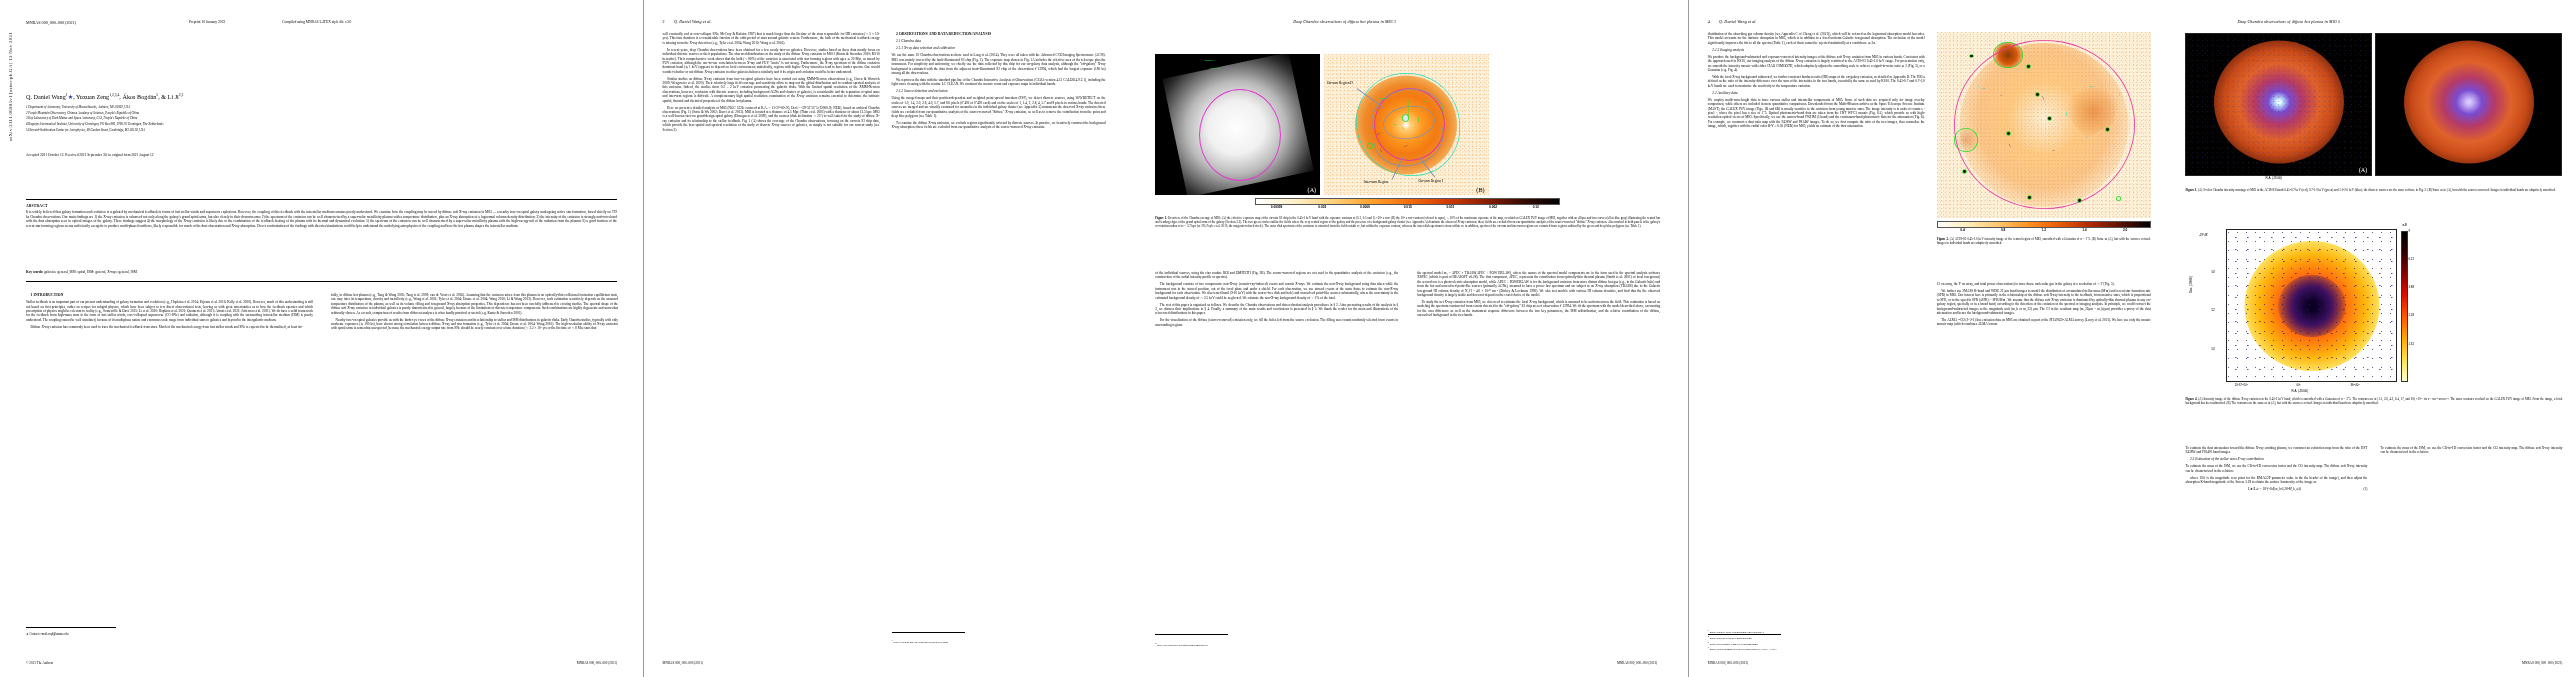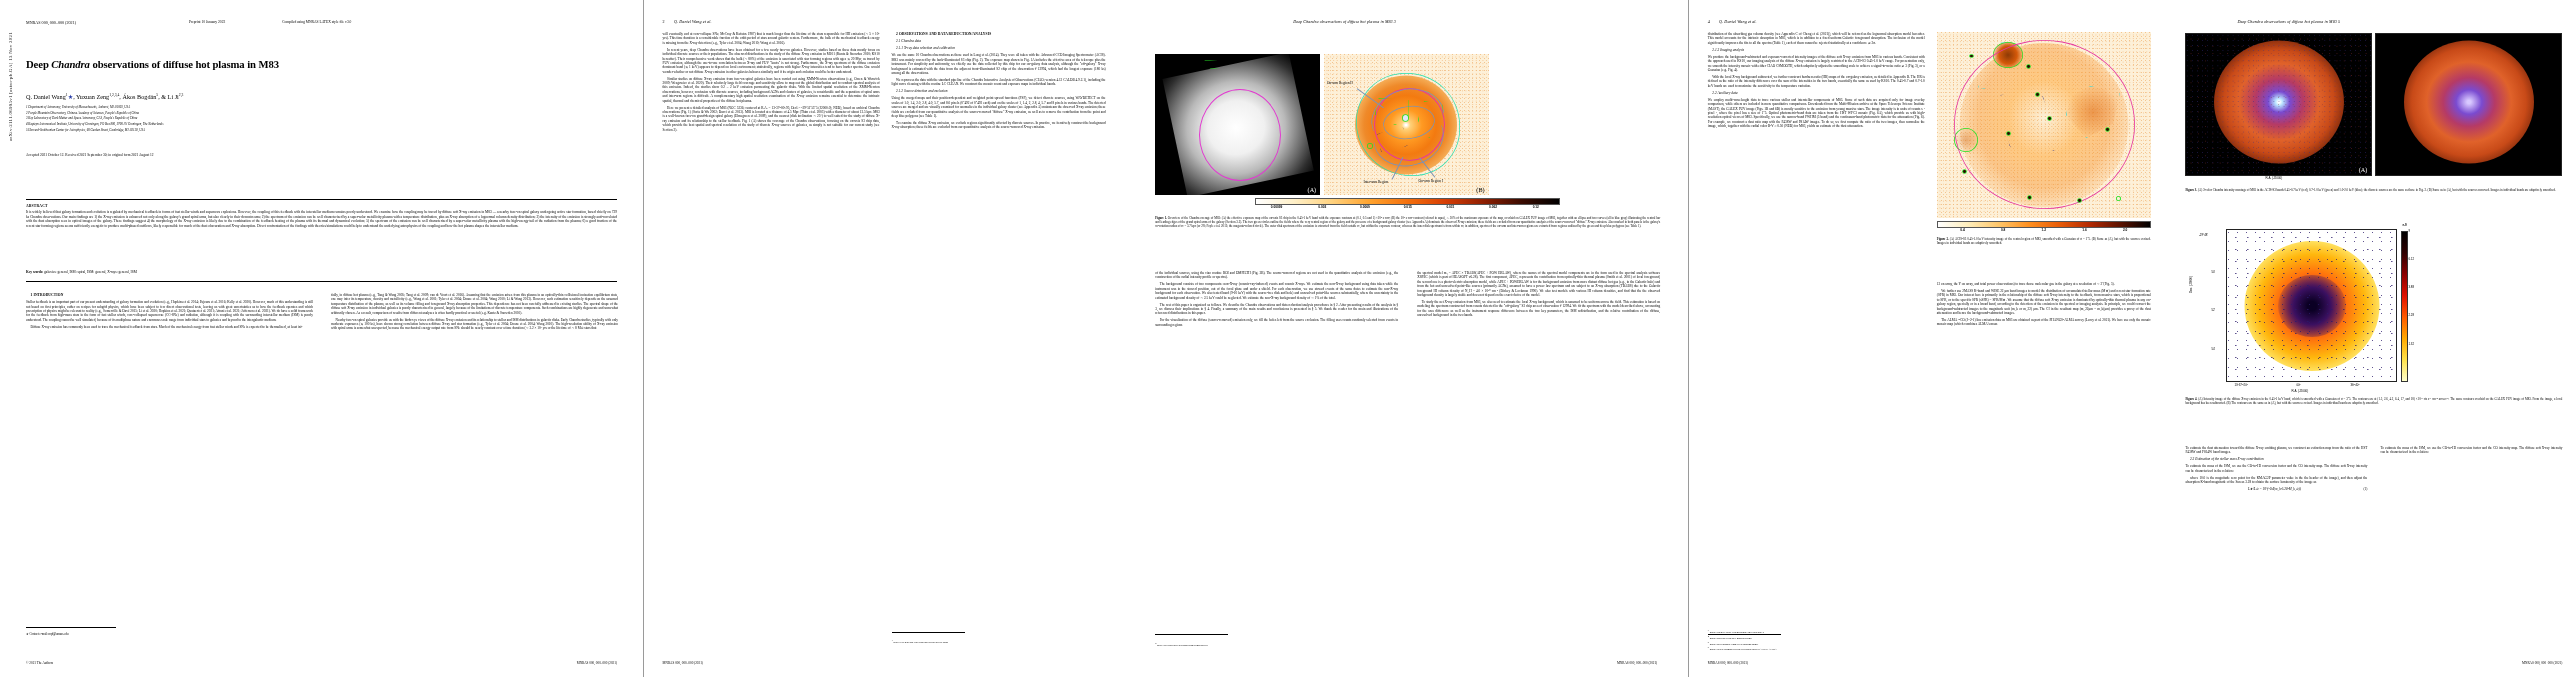--- a/index.html
+++ b/index.html
@@ -99,23 +99,20 @@
 
 <div id="viewport">
 
   <div class="page p1">
     <div class="toprule">MNRAS 000, 000–000 (2021)</div>
     <div class="topmid">Preprint 10 January 2022</div>
     <div class="topmid2">Compiled using MNRAS LATEX style file v3.0</div>
 
     <div class="arxiv">arXiv:2111.06995v1  [astro-ph.GA]  13 Nov 2021</div>
 
-    <div class="title">
-      <span>Deep </span><span class="it">Chandra</span><span> observations of diffuse hot plasma in M83</span>
-    </div>
 
     <div class="authors">
       Q. Daniel Wang<sup>1</sup><span class="star">★</span>, Yuxuan Zeng<sup>1,2,3,4</sup>, Ákos Bogdán<sup>5</sup>, &amp; Li Ji<sup>2,3</sup>
     </div>
 
     <div class="affil" style="top:105px">1 Department of Astronomy, University of Massachusetts, Amherst, MA 01003, USA</div>
     <div class="affil" style="top:111px">2 Purple Mountain Observatory, Chinese Academy of Sciences, People's Republic of China</div>
     <div class="affil" style="top:116px">3 Key Laboratory of Dark Matter and Space Astronomy, CAS, People's Republic of China</div>
     <div class="affil" style="top:122px">4 Kapteyn Astronomical Institute, University of Groningen, PO Box 800, 9700 AV Groningen, The Netherlands</div>
     <div class="affil" style="top:128px">5 Harvard-Smithsonian Center for Astrophysics, 60 Garden Street, Cambridge, MA 02138, USA</div>

